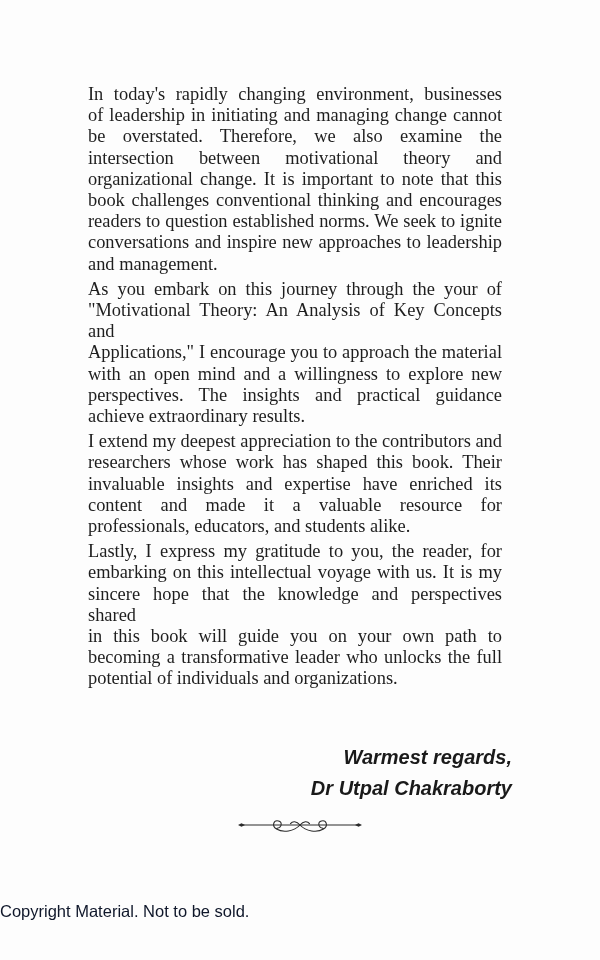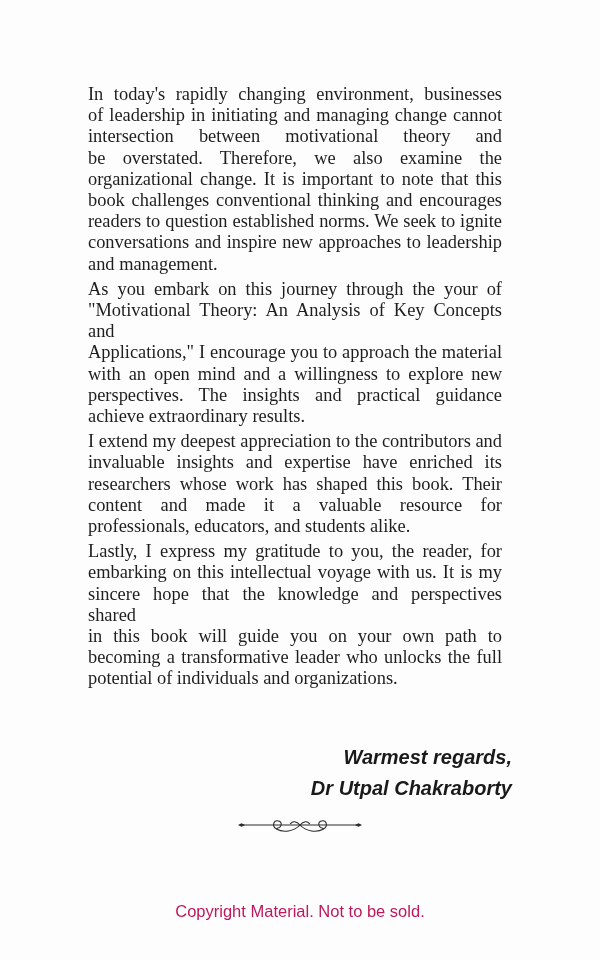--- a/index.html
+++ b/index.html
@@ -57,56 +57,56 @@
     text-align: center;
   }
   .flourish svg {
     display: inline-block;
   }
   .footer {
     position: absolute;
     top: 901px;
     left: 0;
     width: 600px;
-    text-align: center;
+    text-align: left;
     font-family: "Liberation Sans", sans-serif;
     font-size: 16.5px;
     line-height: 20px;
-    color: #be185d;
+    color: #0f172a;
   }
 </style>
 </head>
 <body>
 
 <div class="page">
 
   <div class="text-block" id="paragraphs">
       <p class="para">
         <span class="line">In today's rapidly changing environment, businesses</span>
         <span class="line">of leadership in initiating and managing change cannot</span>
+        <span class="line">be overstated. Therefore, we also examine the</span>
         <span class="line">intersection between motivational theory and</span>
-        <span class="line">be overstated. Therefore, we also examine the</span>
         <span class="line">organizational change. It is important to note that this</span>
         <span class="line">book challenges conventional thinking and encourages</span>
         <span class="line">readers to question established norms. We seek to ignite</span>
         <span class="line">conversations and inspire new approaches to leadership</span>
         <span class="line last">and management.</span>
       </p>
       <p class="para">
         <span class="line">As you embark on this journey through the your of</span>
         <span class="line">"Motivational Theory: An Analysis of Key Concepts and</span>
         <span class="line">Applications," I encourage you to approach the material</span>
         <span class="line">with an open mind and a willingness to explore new</span>
         <span class="line">perspectives. The insights and practical guidance</span>
         <span class="line last">achieve extraordinary results.</span>
       </p>
       <p class="para">
         <span class="line">I extend my deepest appreciation to the contributors and</span>
+        <span class="line">researchers whose work has shaped this book. Their</span>
         <span class="line">invaluable insights and expertise have enriched its</span>
-        <span class="line">researchers whose work has shaped this book. Their</span>
         <span class="line">content and made it a valuable resource for</span>
         <span class="line last">professionals, educators, and students alike.</span>
       </p>
       <p class="para">
         <span class="line">Lastly, I express my gratitude to you, the reader, for</span>
         <span class="line">embarking on this intellectual voyage with us. It is my</span>
         <span class="line">sincere hope that the knowledge and perspectives shared</span>
         <span class="line">in this book will guide you on your own path to</span>
         <span class="line">becoming a transformative leader who unlocks the full</span>
         <span class="line last">potential of individuals and organizations.</span>

